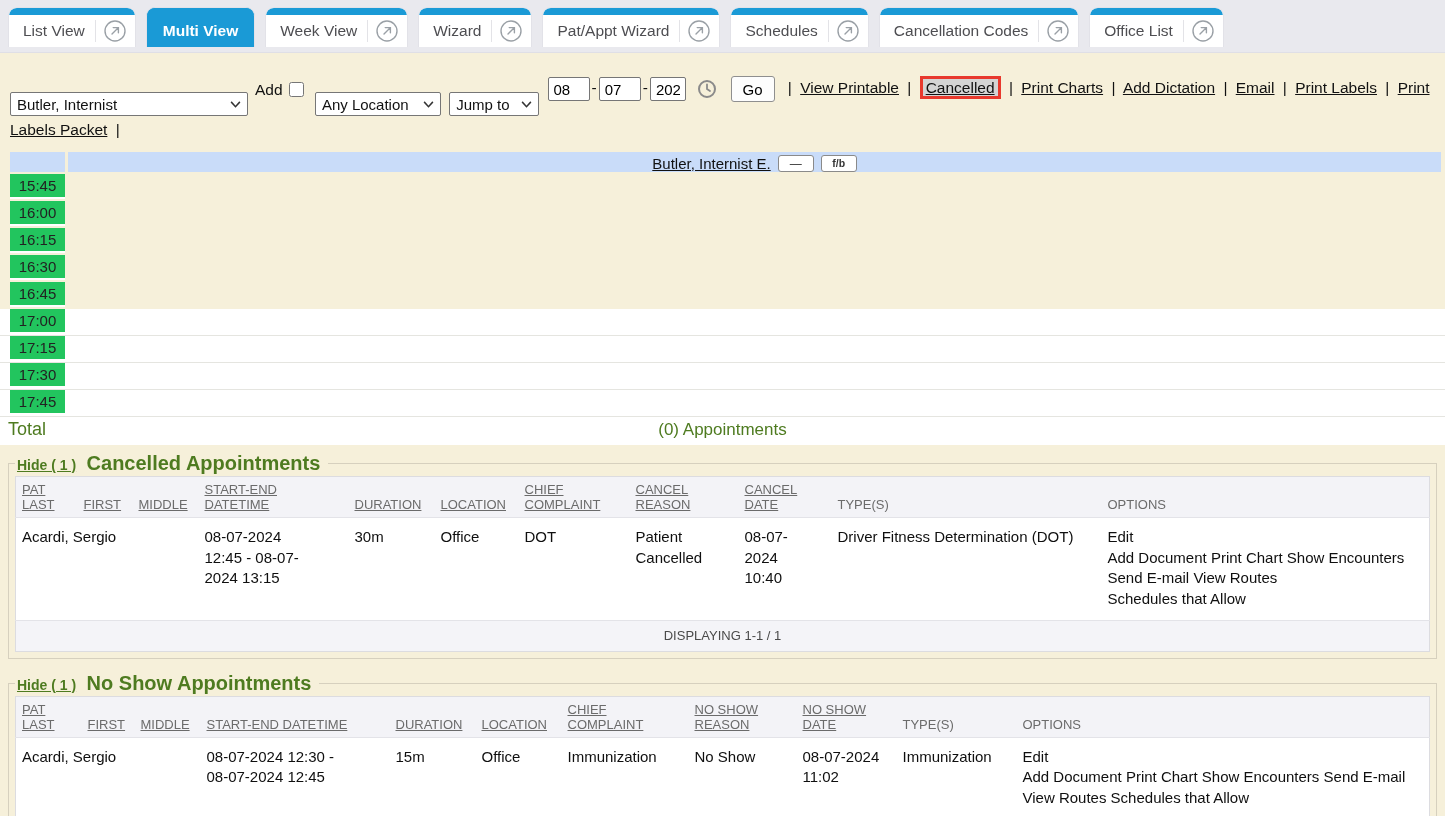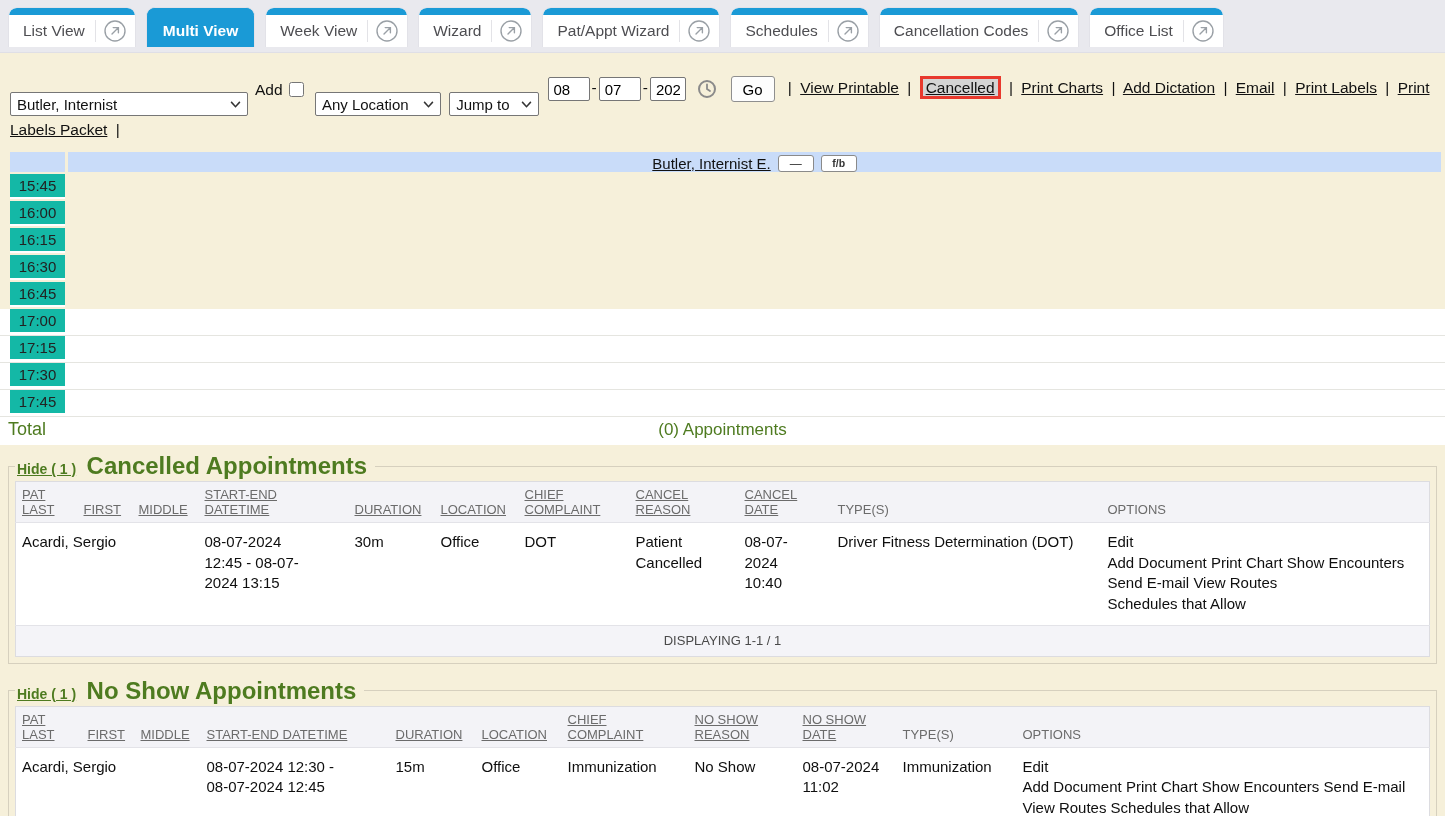--- a/index.html
+++ b/index.html
@@ -59,34 +59,34 @@
           font-family:inherit; padding:0 6px; color:#333; }
   .mini.fb { font-size:10.5px; font-weight:bold; }
   .grid-body { position:relative; }
   .open-area { position:absolute; left:67px; right:4px; top:0; height:134px;
                background:#fbf7da; border:1px dashed #a5a59b; overflow:hidden; z-index:1; }
   .slot-btn { position:absolute; left:10px; height:22px; padding:0 9px;
               border:1px solid #8a8a8a; border-radius:4px; background:rgba(255,255,255,0.40);
               font-size:14.5px; color:#333; font-family:inherit; cursor:pointer; }
   .trow { height:27px; }
   .trow.white { background:#fff; border-bottom:1px solid #e5e5e0; }
-  .tcell { display:block; margin-left:10px; width:55px; height:25px; background:#14b8a6;
+  .tcell { display:block; margin-left:10px; width:55px; height:25px; background:#22c55e;
            border-bottom:2px solid #fff; text-align:center; font-size:15px; color:#222;
            line-height:23px; }
   .total-row { position:relative; height:28px; background:#fff; }
   .total-label { position:absolute; left:8px; top:2px; font-size:18px; color:#4e7b20; }
   .total-value { position:absolute; left:0; right:0; top:3px; text-align:center;
                  font-size:17px; color:#4e7b20; }
 
   
   fieldset.section { margin:7px 8px 13px; border:1px solid #d6d0be; padding:1px 6px 6px; }
   fieldset.section legend { padding:0 8px 0 2px; }
   .hide-link { color:#4e7b20; font-size:14px; font-weight:bold; text-decoration:underline;
                cursor:pointer; margin-right:6px; }
-  .sec-title { color:#4e7b20; font-size:24px; font-weight:bold; }
+  .sec-title { color:#4e7b20; font-size:20px; font-weight:bold; }
 
   table.appt { width:100%; border-collapse:collapse; table-layout:fixed; background:#fff;
                border:1px solid #dcdce0; }
   .appt th { background:#f3f3f7; color:#6b6b6b; font-weight:normal; font-size:13px;
              text-align:left; vertical-align:bottom; padding:5px 6px;
              border-bottom:1px solid #e3e3e8; }
   .appt th .sort { text-decoration:underline; cursor:pointer; }
   .appt td { vertical-align:top; font-size:15px; color:#0f0f0f; padding:9px 6px 10px;
              line-height:1.38; }
   .appt td.nowrap { white-space:nowrap; overflow:visible; }

